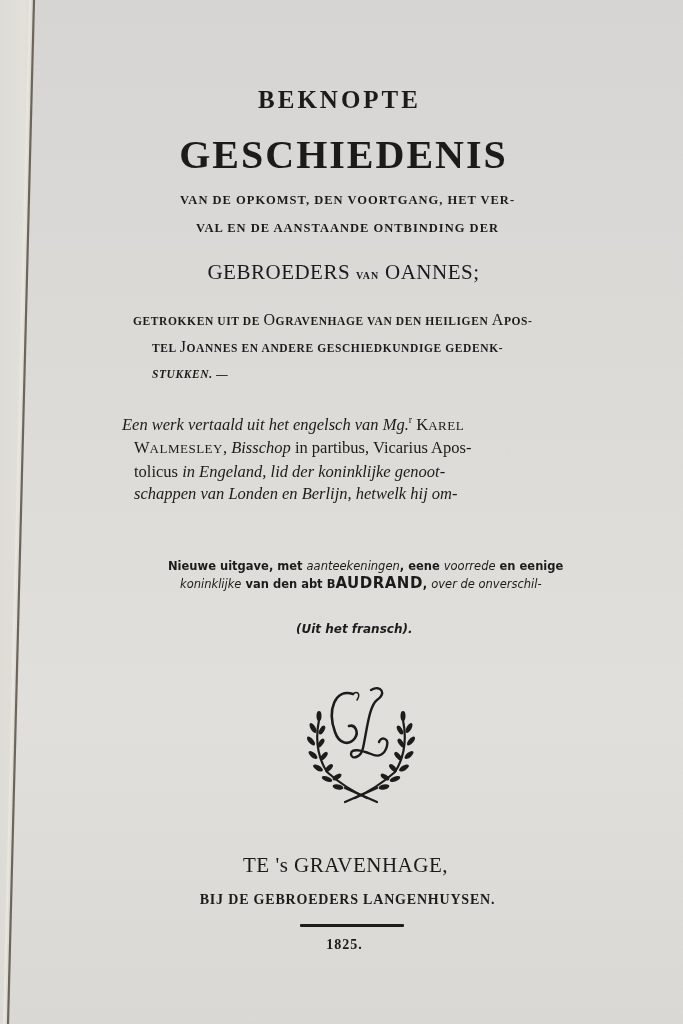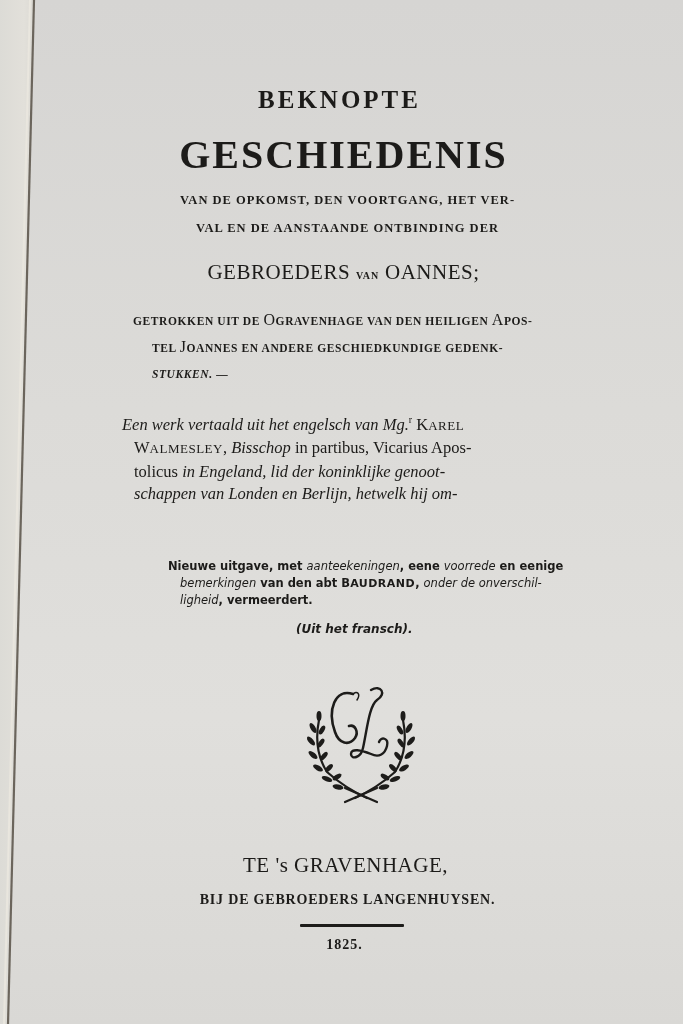--- a/index.html
+++ b/index.html
@@ -74,21 +74,21 @@
       top: 558px;
       font-family: "DejaVu Sans", "Liberation Sans", sans-serif;
       font-size: 11.5px;
       line-height: 17px;
       font-weight: bold;
       margin-left: 41px;
     }
     .note .nl { display: block; white-space: nowrap; }
     .note .ind { padding-left: 12px; }
     .note i { font-weight: normal; font-style: italic; }
-    .note .sc { font-size: 11px; letter-spacing: 0.5px; }
+    .note .sc { font-size: 15px; letter-spacing: 0.5px; }
     .from {
       position: absolute;
       top: 622px;
       left: 296px;
       font-family: "DejaVu Sans", sans-serif;
       font-size: 12px;
       font-style: italic;
       font-weight: bold;
     }
     .emblem {
@@ -139,22 +139,21 @@
 
 <div class="para">
   <span class="pl"><i>Een werk vertaald uit het engelsch van Mg.</i><sup style="font-size:10px">r</sup><span> K</span><span class="sc">AREL</span></span>
   <span class="pl ind"><span>W</span><span class="sc">ALMESLEY</span><span>, </span><i>Bisschop</i><span> in partibus, Vicarius Apos-</span></span>
   <span class="pl ind"><span>tolicus </span><i>in Engeland, lid der koninklijke genoot-</i></span>
   <span class="pl ind"><i>schappen van Londen en Berlijn, hetwelk hij om-</i></span>
 </div>
 
 <div class="note">
   <span class="nl"><span>Nieuwe uitgave, met </span><i>aanteekeningen</i><span>, eene </span><i>voorrede</i><span> en eenige</span></span>
-  <span class="nl ind"><i>bemerkingen</i><span> van den abt </span><span>B</span><span class="sc">AUDRAND</span><span>, </span><i>onder de onverschil-</i></span>
-  <span class="nl ind"><i>ligheid</i><span>, vermeerdert.</span></span>
+  <span class="nl ind"><i>koninklijke</i><span> van den abt </span><span>B</span><span class="sc">AUDRAND</span><span>, </span><i>over de onverschil-</i></span>
 </div>
 
 <div class="from">(Uit het fransch).</div>
 
 <svg class="emblem" viewBox="0 0 112 125">
 
   <g fill="none" stroke="#1d1c1a" stroke-width="2.2" stroke-linecap="round">
     <path d="M14 40 Q8 70 22 92 Q40 108 62 118"></path>
     <path d="M98 40 Q104 70 90 92 Q72 108 50 118"></path>
 

